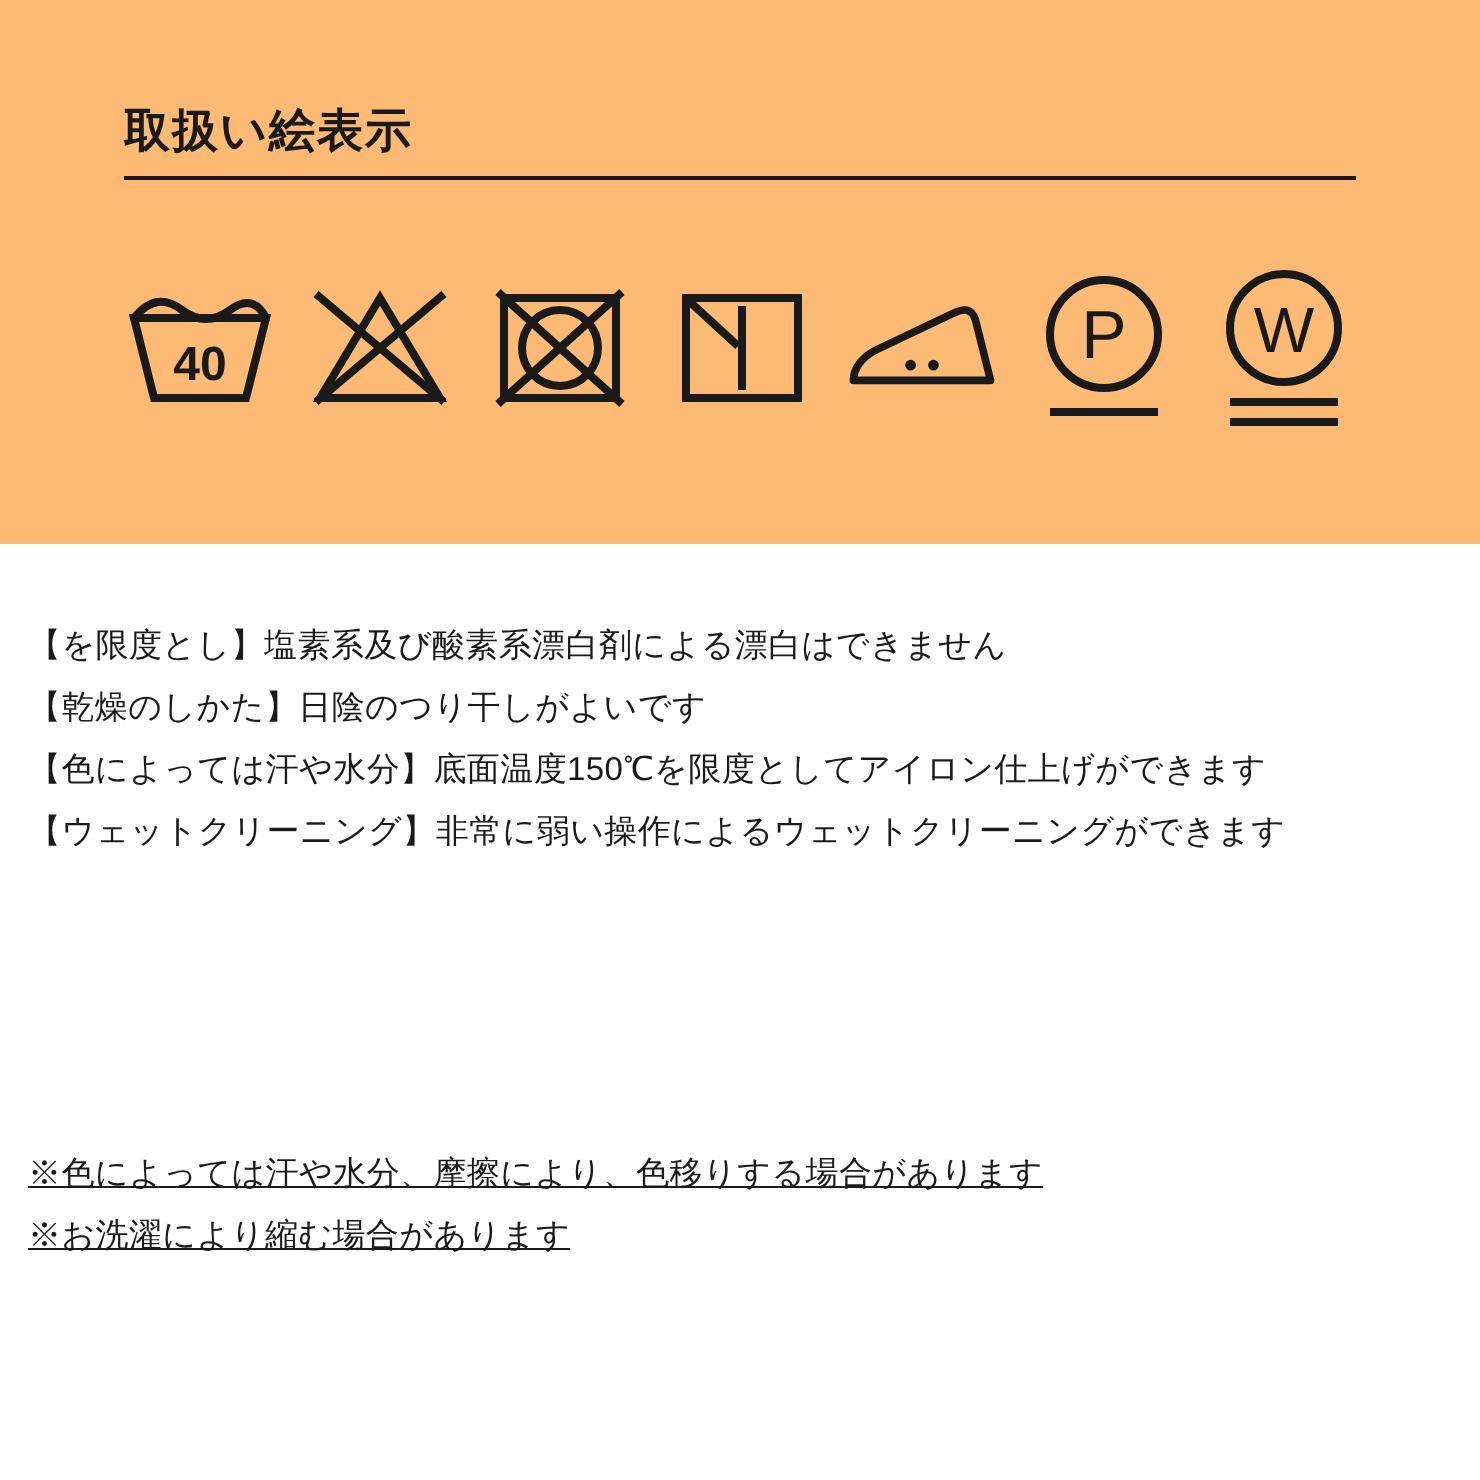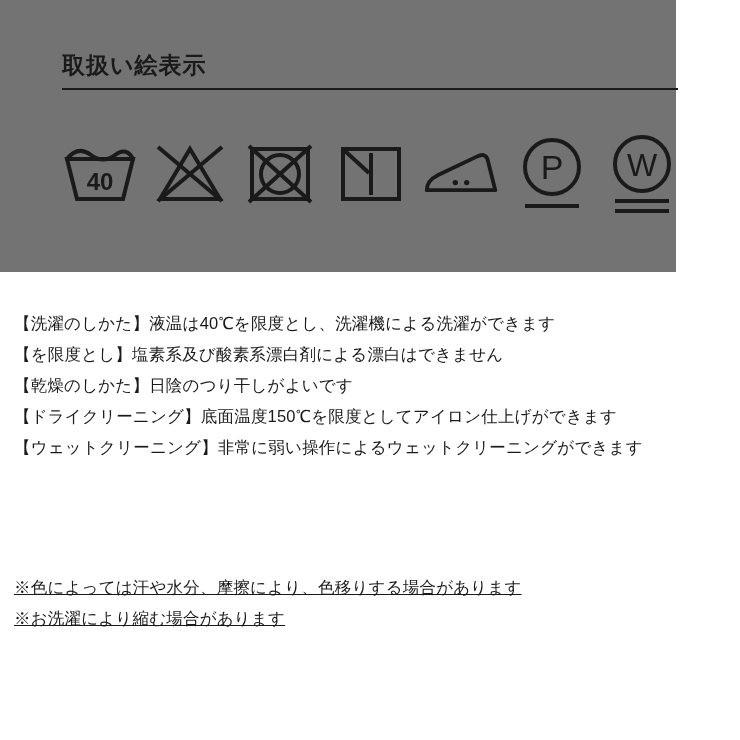--- a/index.html
+++ b/index.html
@@ -19,23 +19,23 @@
     width: 740px;
     height: 740px;
     background: #ffffff;
   }
 
   
   .symbol-panel {
     position: absolute;
     left: 0;
     top: 0;
-    width: 676px;
+    width: 740px;
     height: 272px;
-    background: #737373;
+    background: #fdba74;
   }
   .panel-title {
     position: absolute;
     left: 62px;
     top: 50px;
     font-size: 23px;
     font-weight: bold;
     letter-spacing: 1px;
     color: #1a1a1a;
   }
@@ -171,24 +171,23 @@
           <line x1="9" y1="68" x2="63" y2="68" stroke="#1a1a1a" stroke-width="4"></line>
           <line x1="9" y1="78" x2="63" y2="78" stroke="#1a1a1a" stroke-width="4"></line>
         </svg>
       </div>
 
     </div>
   </div>
 
   <div class="body-text">
     <div class="desc-list">
-      <div class="desc-line">【洗濯のしかた】液温は40℃を限度とし、洗濯機による洗濯ができます</div>
       <div class="desc-line">【を限度とし】塩素系及び酸素系漂白剤による漂白はできません</div>
       <div class="desc-line">【乾燥のしかた】日陰のつり干しがよいです</div>
-      <div class="desc-line">【ドライクリーニング】底面温度150℃を限度としてアイロン仕上げができます</div>
+      <div class="desc-line">【色によっては汗や水分】底面温度150℃を限度としてアイロン仕上げができます</div>
       <div class="desc-line">【ウェットクリーニング】非常に弱い操作によるウェットクリーニングができます</div>
     </div>
 
     <div class="note-list">
       <div class="note-line">※色によっては汗や水分、摩擦により、色移りする場合があります</div>
       <div class="note-line">※お洗濯により縮む場合があります</div>
     </div>
   </div>
 
 </div>

